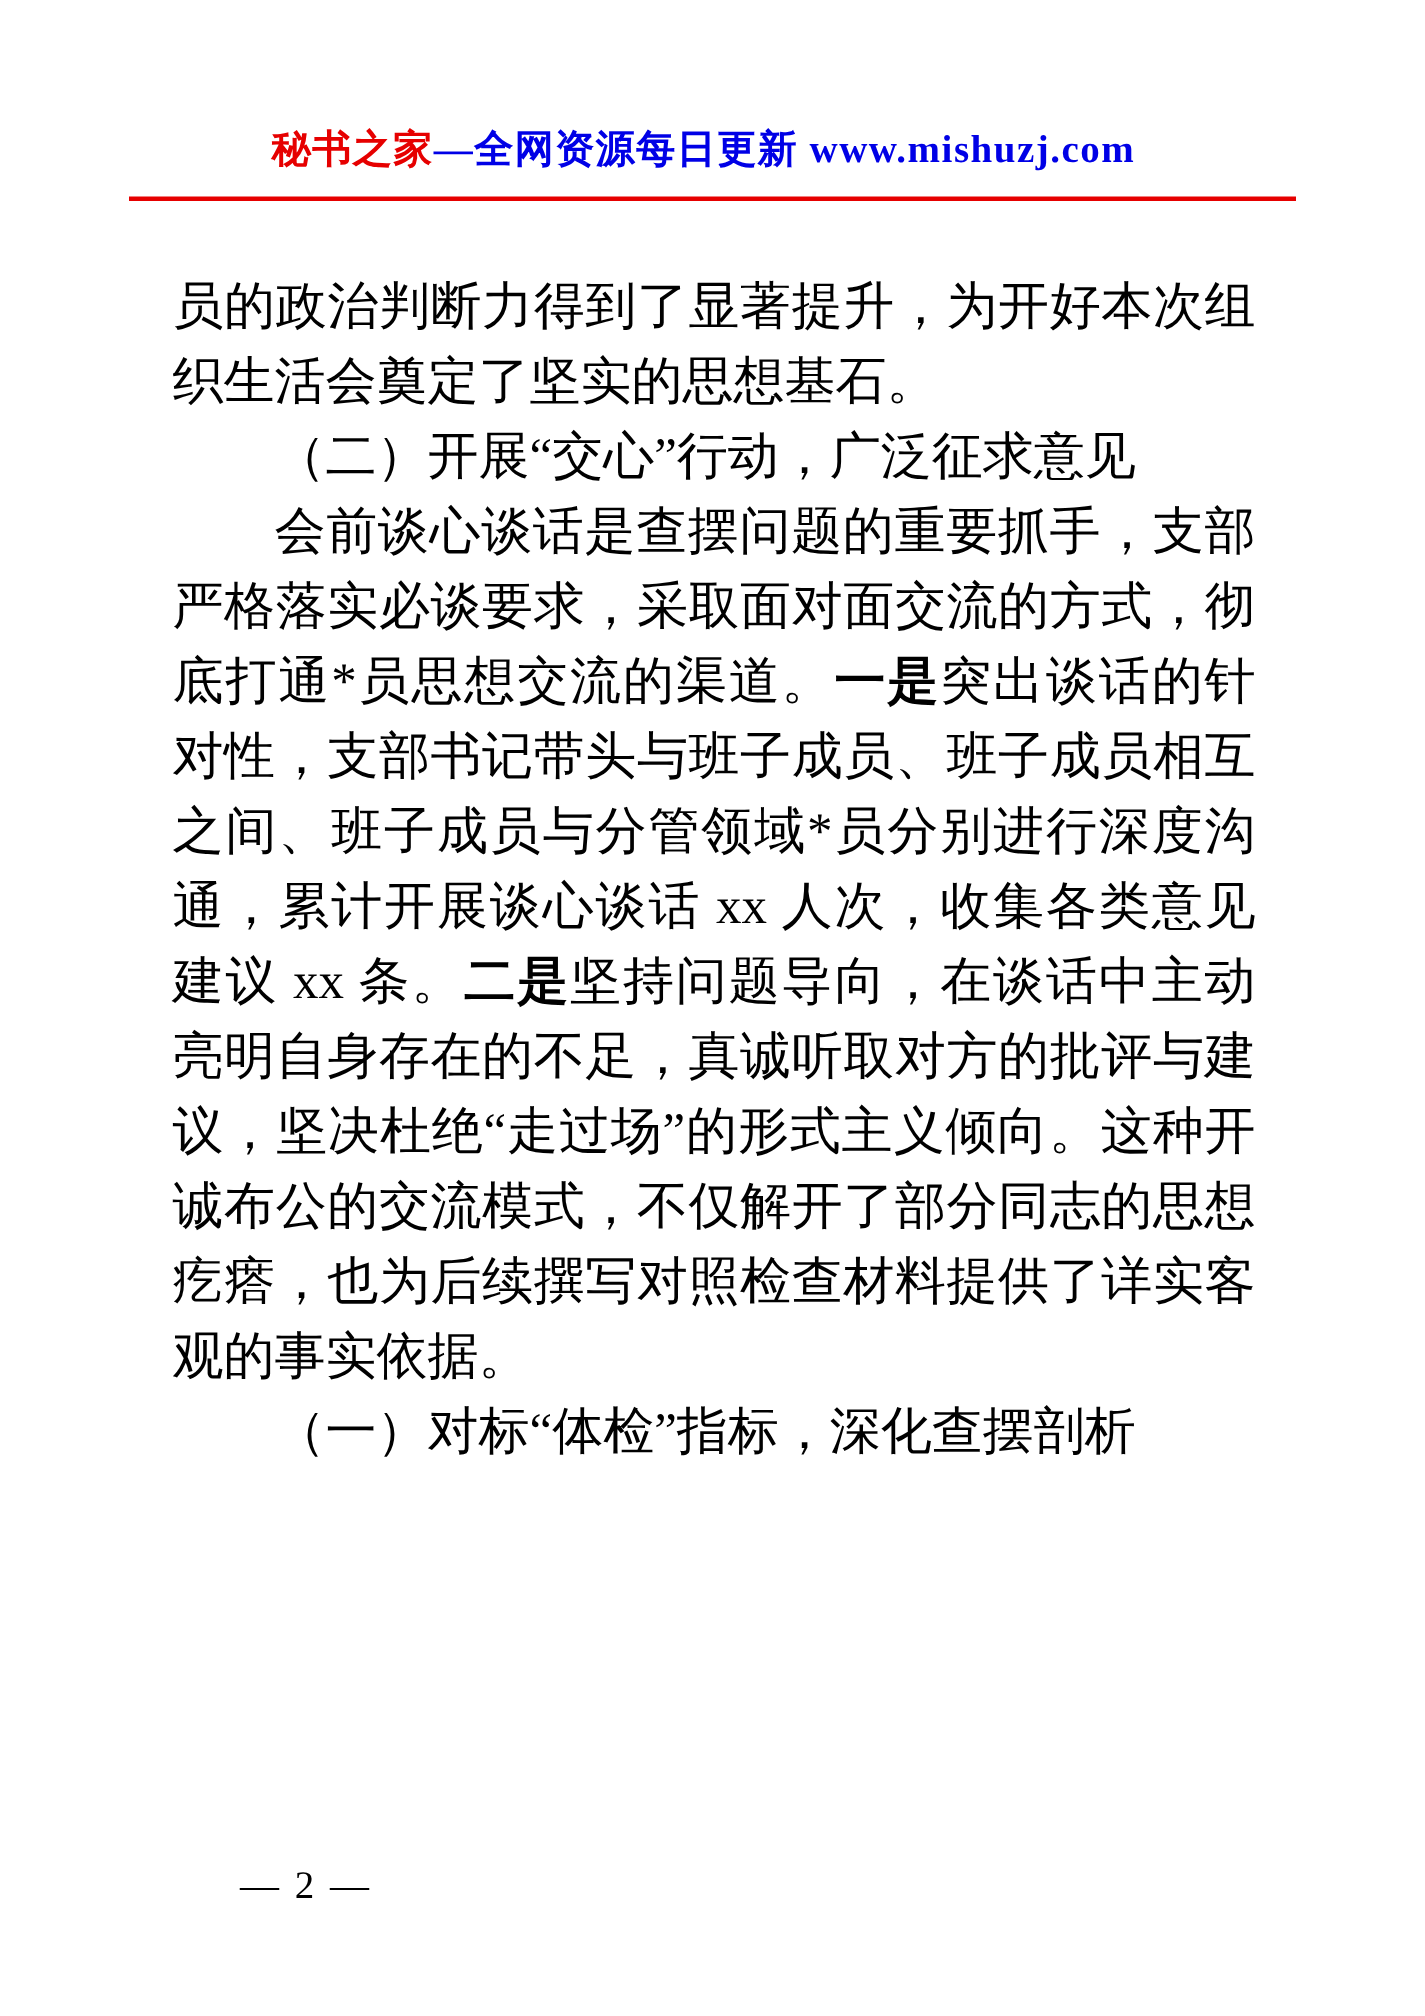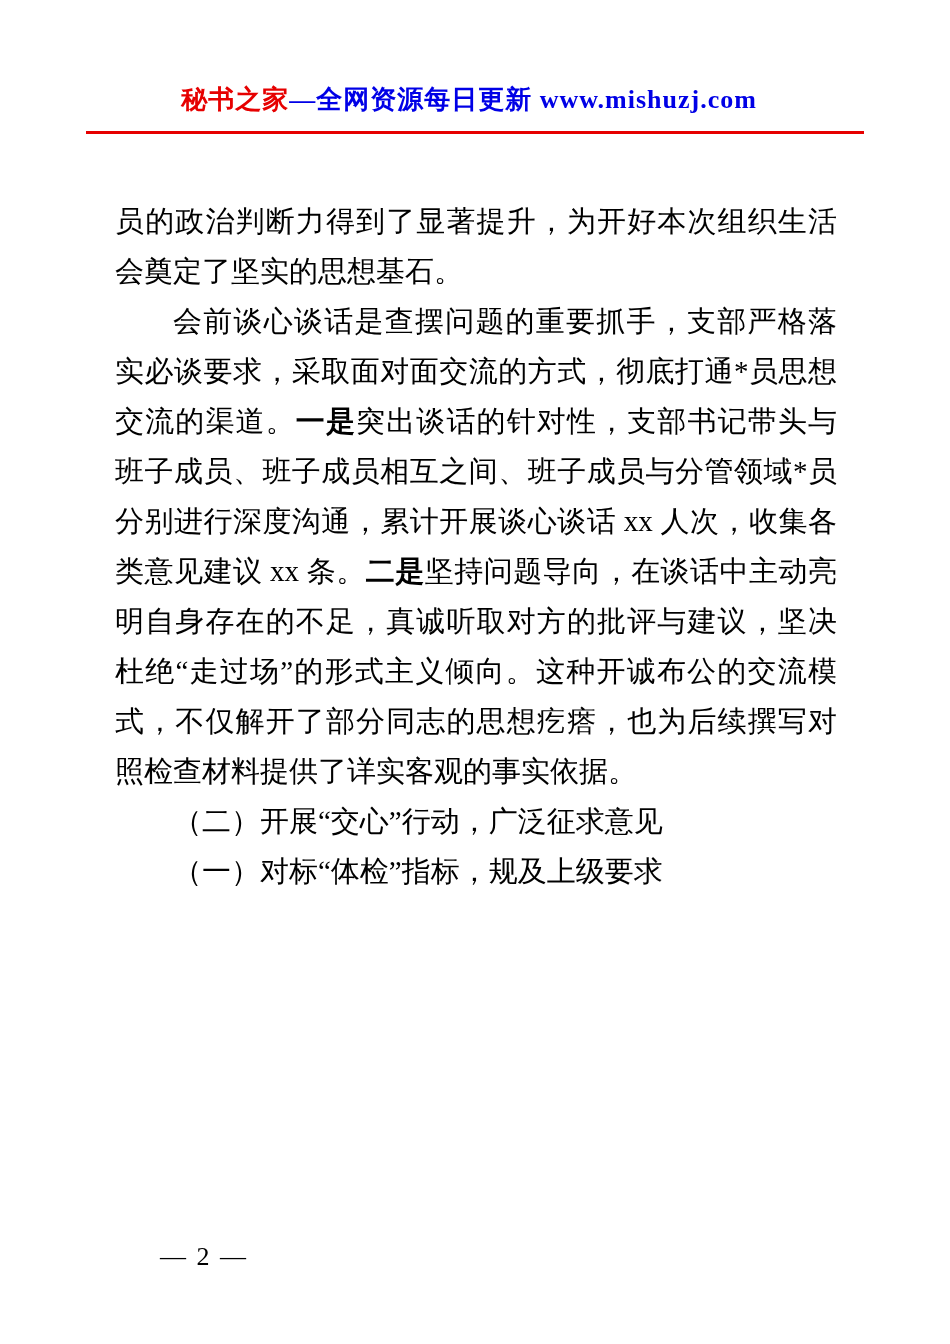--- a/index.html
+++ b/index.html
@@ -32,24 +32,24 @@
   .header-rule {
     position: absolute;
     top: 131px;
     left: 86px;
     right: 86px;
     height: 3px;
     background: #e60000;
   }
   .content {
     position: absolute;
-    top: 196px;
+    top: 180px;
     left: 115px;
     width: 722px;
-    font-size: 29px;
+    font-size: 34px;
     line-height: 50px;
     color: #000000;
     text-align: justify;
   }
   .content p.para {
     margin: 0;
     text-indent: 0;
   }
   .content p.para.indent {
     text-indent: 2em;
@@ -72,20 +72,20 @@
 <div class="page">
 
   <div class="header">
     <span class="site-name">秘书之家</span><span class="site-tagline">—全网资源每日更新 </span><span class="site-url">www.mishuzj.com</span>
   </div>
 
   <div class="header-rule"></div>
 
   <div class="content" id="doc-body">
       <p class="para"><span>员的政治判断力得到了显著提升，为开好本次组织生活会奠定了坚实的思想基石。</span></p>
+      <p class="para indent"><span>（二）开展“交心”行动，广泛征求意见</span></p>
       <p class="para indent"><span>会前谈心谈话是查摆问题的重要抓手，支部严格落实必谈要求，采取面对面交流的方式，彻底打通*员思想交流的渠道。</span><span class="bold">一是</span><span>突出谈话的针对性，支部书记带头与班子成员、班子成员相互之间、班子成员与分管领域*员分别进行深度沟通，累计开展谈心谈话 xx 人次，收集各类意见建议 xx 条。</span><span class="bold">二是</span><span>坚持问题导向，在谈话中主动亮明自身存在的不足，真诚听取对方的批评与建议，坚决杜绝“走过场”的形式主义倾向。这种开诚布公的交流模式，不仅解开了部分同志的思想疙瘩，也为后续撰写对照检查材料提供了详实客观的事实依据。</span></p>
-      <p class="para indent"><span>（二）开展“交心”行动，广泛征求意见</span></p>
-      <p class="para indent"><span>（一）对标“体检”指标，规及上级要求</span></p>
+      <p class="para indent"><span>（一）对标“体检”指标，深化查摆剖析</span></p>
     </div>
 
   <div class="footer">— 2 —</div>
 
 </div>
 
 </body></html>

